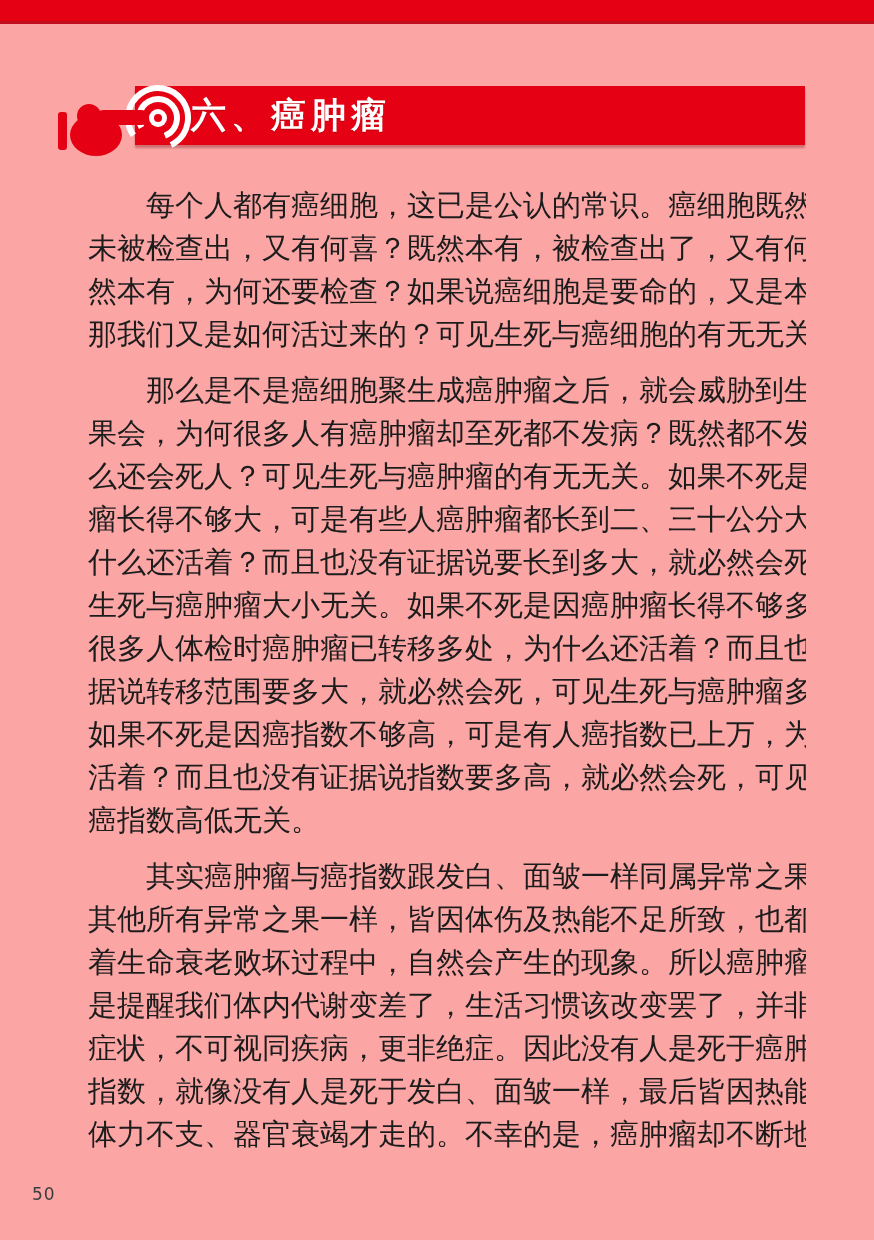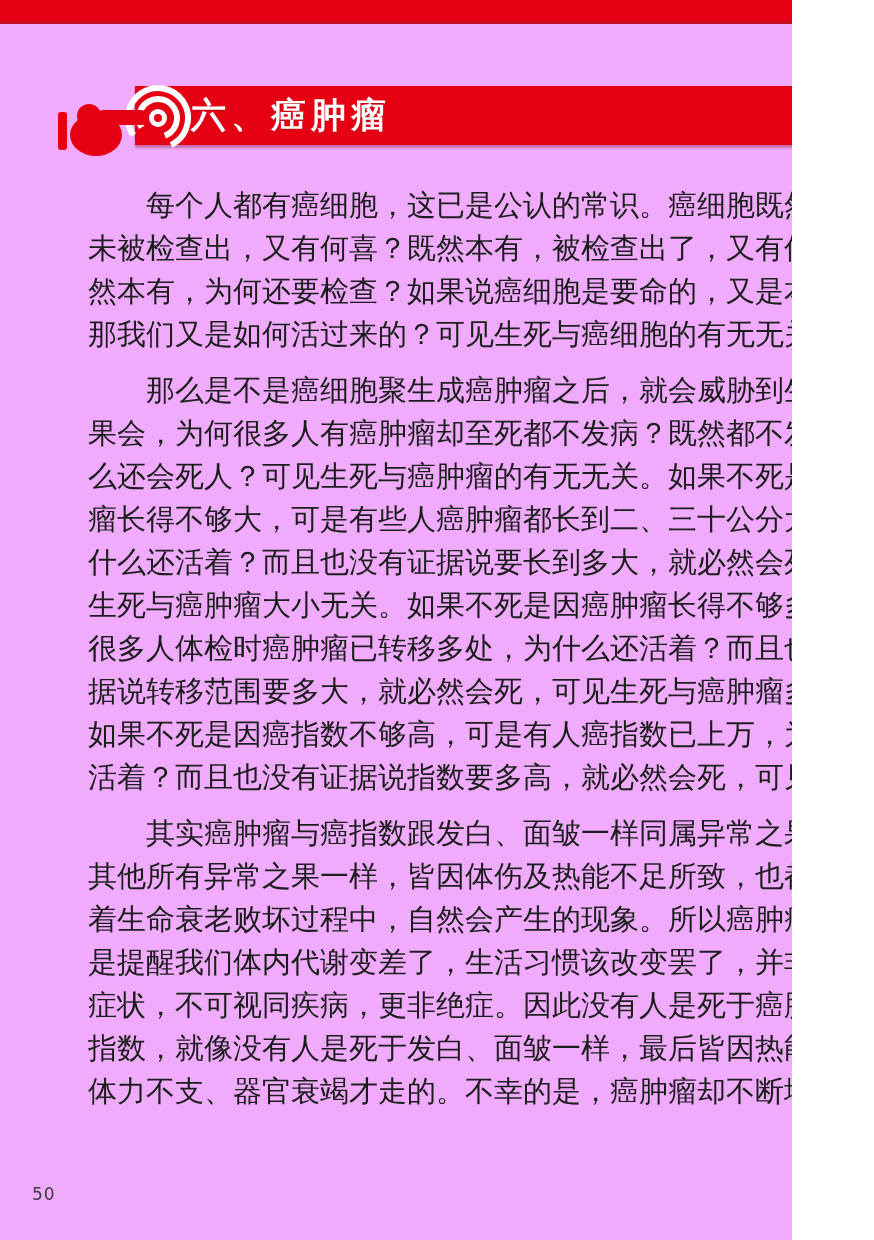--- a/index.html
+++ b/index.html
@@ -1,22 +1,22 @@
 <!DOCTYPE html>
 <html><head>
 <meta charset="utf-8">
 <style>
   html, body { margin: 0; padding: 0; }
   body { font-family: "DejaVu Sans", sans-serif; }
 
   .page {
     position: relative;
-    width: 792px;
+    width: 874px;
     height: 1240px;
-    background: #f0abfc;
+    background: #fca5a5;
     overflow: hidden;
     text-decoration: underline;
   }
 
   
   .top-strip {
     position: absolute;
     left: 0; top: 0;
     width: 100%; height: 21px;
     background: #e50013;
@@ -118,20 +118,21 @@
         <div class="line first">那么是不是癌细胞聚生成癌肿瘤之后，就会威胁到生命？如</div>
         <div class="line">果会，为何很多人有癌肿瘤却至死都不发病？既然都不发病，怎</div>
         <div class="line">么还会死人？可见生死与癌肿瘤的有无无关。如果不死是因癌肿</div>
         <div class="line">瘤长得不够大，可是有些人癌肿瘤都长到二、三十公分大了，为</div>
         <div class="line">什么还活着？而且也没有证据说要长到多大，就必然会死，可见</div>
         <div class="line">生死与癌肿瘤大小无关。如果不死是因癌肿瘤长得不够多，可是</div>
         <div class="line">很多人体检时癌肿瘤已转移多处，为什么还活着？而且也没有证</div>
         <div class="line">据说转移范围要多大，就必然会死，可见生死与癌肿瘤多寡无关。</div>
         <div class="line">如果不死是因癌指数不够高，可是有人癌指数已上万，为什么还</div>
         <div class="line">活着？而且也没有证据说指数要多高，就必然会死，可见生死与</div>
+        <div class="line last">癌指数高低无关。</div>
       </div>
       <div class="paragraph">
         <div class="line first">其实癌肿瘤与癌指数跟发白、面皱一样同属异常之果，并与</div>
         <div class="line">其他所有异常之果一样，皆因体伤及热能不足所致，也都是伴随</div>
         <div class="line">着生命衰老败坏过程中，自然会产生的现象。所以癌肿瘤顶多就</div>
         <div class="line">是提醒我们体内代谢变差了，生活习惯该改变罢了，并非疾病的</div>
         <div class="line">症状，不可视同疾病，更非绝症。因此没有人是死于癌肿瘤或癌</div>
         <div class="line">指数，就像没有人是死于发白、面皱一样，最后皆因热能耗尽、</div>
         <div class="line last">体力不支、器官衰竭才走的。不幸的是，癌肿瘤却不断地被夸大</div>
       </div>

